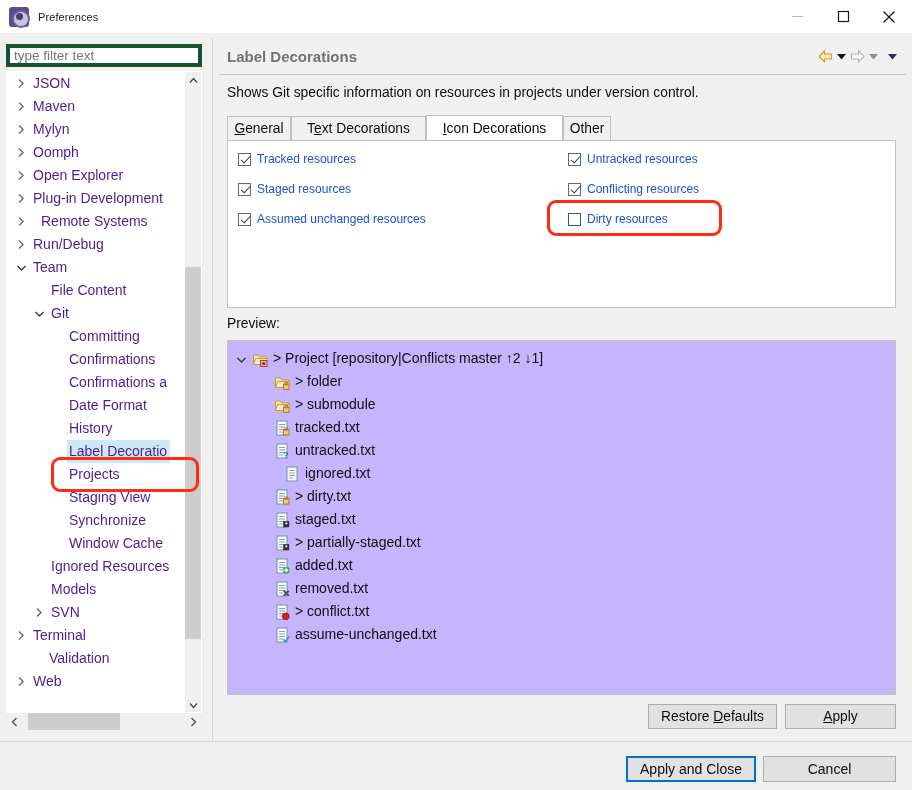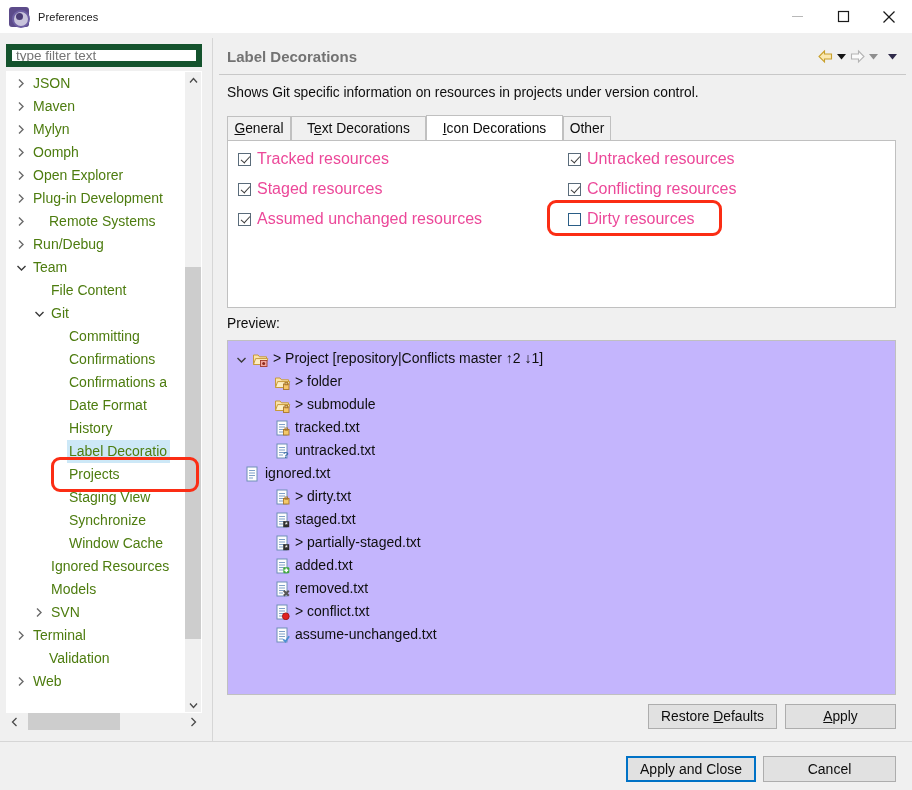--- a/index.html
+++ b/index.html
@@ -43,21 +43,21 @@
   .tb-ctrls { margin-left: auto; display: flex; height: 33px; }
   .tb-btn {
     width: 46px; height: 33px; display: flex; align-items: center; justify-content: center;
     background: #ffffff;
   }
   .tb-btn svg { display: block; }
 
   
   .filterbox {
     position: absolute; left: 6px; top: 44px; width: 196px; height: 23px;
-    background: #ffffff; border: 6px solid #14532d;
+    background: #ffffff; border: 4px solid #14532d;
     font-size: 13.5px; color: #757575;
     padding: 0 0 0 4px; line-height: 21px;
     outline: none;
     font-family: "Liberation Sans", sans-serif;
   }
   .filterbox::placeholder { color: #757575; opacity: 1; }
 
   .treepanel {
     position: absolute; left: 6px; top: 71px; width: 196px; height: 642px;
     background: #ffffff; border: 1px solid #ffffff;
@@ -65,21 +65,21 @@
   }
   .tree-scroll-area {
     position: absolute; left: 0; top: 0; width: 180px; height: 642px;
     overflow: hidden;
   }
   .tnode {
     position: relative;
     height: 23px; line-height: 23px;
     white-space: nowrap;
     font-size: 14px;
-    color: #4d7c0f;
+    color: #4c1d95;
   }
   .tnode .twisty {
     position: absolute; left: 0; top: 0; width: 16px; height: 23px;
     display: flex; align-items: center; justify-content: center;
     color: #5a5a5a;
   }
   .tnode .tlabel { display: inline-block; padding-left: 2px; }
   .tnode.sel .tlabel { background: #cde8f7; padding-right: 3px; }
 
   
@@ -150,21 +150,21 @@
     border: 1px solid #5a6b7a; background: #ffffff;
     position: relative; margin-right: 6px;
   }
   .cbox.checked::after {
     content: ""; position: absolute; left: 3.5px; top: 0.5px;
     width: 4px; height: 8px;
     border: solid #3c3c3c; border-width: 0 1.6px 1.6px 0;
     transform: rotate(42deg);
   }
   .cbox.hl { border-color: #2a5d86; }
-  .cblabel { font-size: 16px; color: #ec4899; white-space: nowrap; }
+  .cblabel { font-size: 12px; color: #1d4ed8; white-space: nowrap; }
 
   
   .prev-label { position: absolute; left: 8px; top: 278px; font-size: 13.8px; color: #0d0d0d; }
   .prevbox {
     position: absolute; left: 8px; top: 302px; width: 669px; height: 355px;
     background: #c4b5fd; border: 1px solid #c0c0c0;
     overflow: hidden;
   }
   .prow {
     position: relative; height: 23px; line-height: 23px;
@@ -265,21 +265,21 @@
           </span><span class="tlabel" style="margin-left:18px;">Open Explorer</span></div>
         <div class="tnode" style="padding-left: 6px;"><span class="twisty" style="left:6px;">
             <svg width="8" height="11" viewBox="0 0 8 11">
               <polyline points="2,1.5 6,5.5 2,9.5" fill="none" stroke="#6a6a6a" stroke-width="1.4"></polyline>
             </svg>
           </span><span class="tlabel" style="margin-left:18px;">Plug-in Development</span></div>
         <div class="tnode" style="padding-left: 6px;"><span class="twisty" style="left:6px;">
             <svg width="8" height="11" viewBox="0 0 8 11">
               <polyline points="2,1.5 6,5.5 2,9.5" fill="none" stroke="#6a6a6a" stroke-width="1.4"></polyline>
             </svg>
-          </span><span class="tlabel" style="margin-left:34px;">Remote Systems</span></div>
+          </span><span class="tlabel" style="margin-left:26px;">Remote Systems</span></div>
         <div class="tnode" style="padding-left: 6px;"><span class="twisty" style="left:6px;">
             <svg width="8" height="11" viewBox="0 0 8 11">
               <polyline points="2,1.5 6,5.5 2,9.5" fill="none" stroke="#6a6a6a" stroke-width="1.4"></polyline>
             </svg>
           </span><span class="tlabel" style="margin-left:18px;">Run/Debug</span></div>
         <div class="tnode" style="padding-left: 6px;"><span class="twisty" style="left:6px;">
             <svg width="11" height="8" viewBox="0 0 11 8">
               <polyline points="1.5,2 5.5,6 9.5,2" fill="none" stroke="#3a3a3a" stroke-width="1.4"></polyline>
             </svg>
           </span><span class="tlabel" style="margin-left:18px;">Team</span></div>
@@ -463,21 +463,21 @@
                 <rect x="11" y="8" width="2.6" height="2.2" fill="none" stroke="#a8762a" stroke-width=".9"></rect>
               </svg></span><span class="plabel" style="margin-left:3px;">tracked.txt</span></div>
           <div class="prow" style="padding-left: 30px;"><span style="display:inline-block;width:16px;"></span><span class="pic"><svg width="17" height="16" viewBox="0 0 17 16">
                 <rect x="3" y="1" width="10" height="14" fill="#fdfdfd" stroke="#6f8fb8" stroke-width="1"></rect>
                 <line x1="5" y1="4.5" x2="11" y2="4.5" stroke="#7fa0c8" stroke-width="1"></line>
                 <line x1="5" y1="7" x2="11" y2="7" stroke="#7fa0c8" stroke-width="1"></line>
                 <line x1="5" y1="9.5" x2="11" y2="9.5" stroke="#7fa0c8" stroke-width="1"></line>
                 <line x1="5" y1="12" x2="9" y2="12" stroke="#7fa0c8" stroke-width="1"></line>
                 <text x="12" y="15.2" font-size="9.5" font-family="Liberation Sans, sans-serif" font-weight="bold" fill="#3b6ea8" text-anchor="middle">?</text>
               </svg></span><span class="plabel" style="margin-left:3px;">untracked.txt</span></div>
-          <div class="prow" style=""><span style="display:inline-block;width:16px;"></span><span class="pic"><svg width="17" height="16" viewBox="0 0 17 16">
+          <div class="prow" style=" margin-left: 40px;"><span style="display:inline-block;width:16px;"></span><span class="pic"><svg width="17" height="16" viewBox="0 0 17 16">
                 <rect x="3" y="1" width="10" height="14" fill="#fdfdfd" stroke="#6f8fb8" stroke-width="1"></rect>
                 <line x1="5" y1="4.5" x2="11" y2="4.5" stroke="#7fa0c8" stroke-width="1"></line>
                 <line x1="5" y1="7" x2="11" y2="7" stroke="#7fa0c8" stroke-width="1"></line>
                 <line x1="5" y1="9.5" x2="11" y2="9.5" stroke="#7fa0c8" stroke-width="1"></line>
                 <line x1="5" y1="12" x2="9" y2="12" stroke="#7fa0c8" stroke-width="1"></line>
               </svg></span><span class="plabel" style="margin-left:3px;">ignored.txt</span></div>
           <div class="prow" style="padding-left: 30px;"><span style="display:inline-block;width:16px;"></span><span class="pic"><svg width="17" height="16" viewBox="0 0 17 16">
                 <rect x="3" y="1" width="10" height="14" fill="#fdfdfd" stroke="#6f8fb8" stroke-width="1"></rect>
                 <line x1="5" y1="4.5" x2="11" y2="4.5" stroke="#7fa0c8" stroke-width="1"></line>
                 <line x1="5" y1="7" x2="11" y2="7" stroke="#7fa0c8" stroke-width="1"></line>

